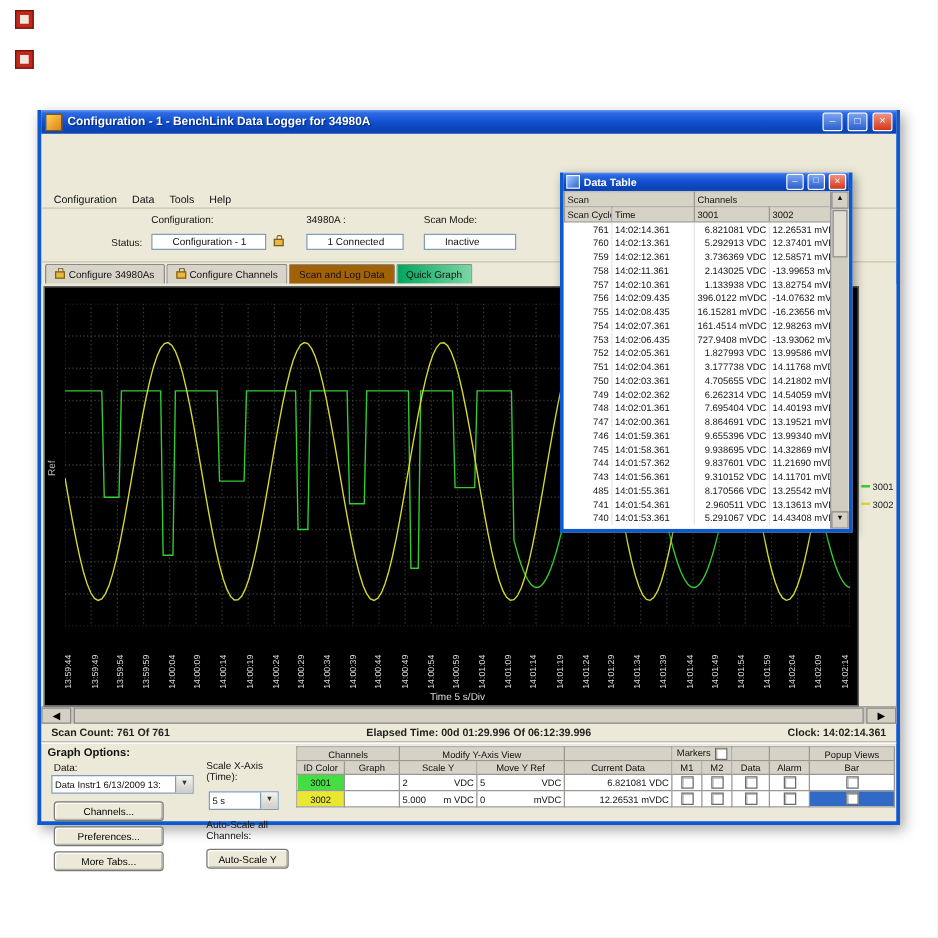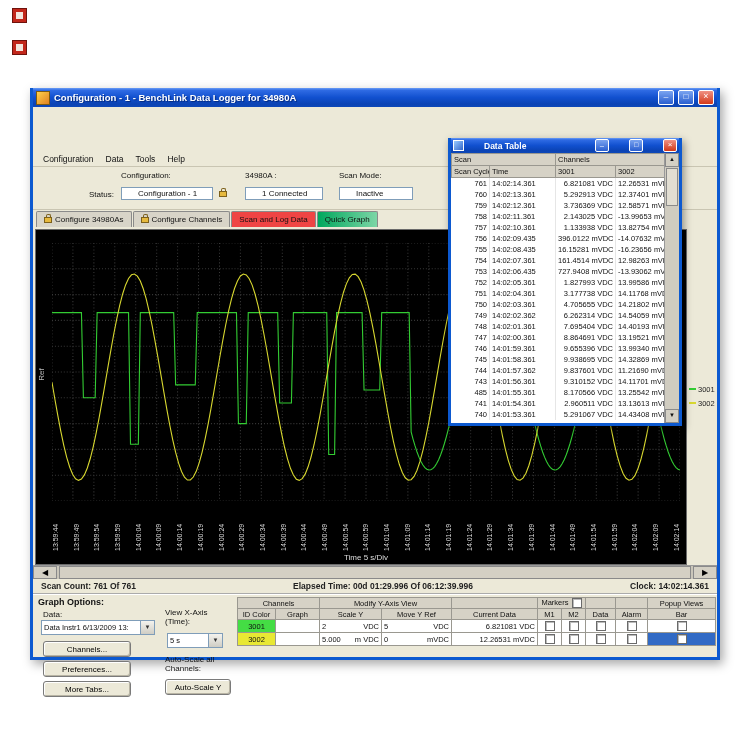--- a/index.html
+++ b/index.html
@@ -39,21 +39,21 @@
   .lock{display:inline-block;width:8px;height:6px;background:#e6b93e;border:1px solid #7d611c;
     position:relative;box-sizing:border-box;flex:none;}
   .lock::before{content:"";position:absolute;left:1px;top:-4px;width:3px;height:3px;
     border:1px solid #7d611c;border-bottom:none;border-radius:2px 2px 0 0;}
   .form-lock{position:absolute;}
 
   .tab-strip{height:17px;flex:none;display:flex;align-items:flex-end;gap:1px;padding-left:3px;}
   .tab{height:16px;box-sizing:border-box;padding:0 7px;display:flex;align-items:center;gap:3px;
     font-size:8px;background:#d8d4c8;border:1px solid #8a8a8a;border-bottom:none;
     border-radius:2px 2px 0 0;white-space:nowrap;}
-  .tab-soft{background:#ef4444;}
+  .tab-soft{background:#a16207;}
   .tab-accent{background:linear-gradient(90deg,#00a75d,#7cd6a6);}
 
   
   .graph-row{height:338px;flex:none;display:flex;background:#ece9d8;}
   .graph-black{flex:1;background:#000;border:1px solid #6a6a6a;margin:2px 0 0 2px;position:relative;
     display:flex;flex-direction:column;padding:2px 6px 2px 16px;box-sizing:border-box;}
   .ref-label{position:absolute;left:-1px;top:42%;transform:rotate(-90deg);color:#bbb;font-size:8px;}
   .plot-top{height:11px;flex:none;text-align:right;color:#ddd;font-size:8px;padding-right:2px;}
   svg.plot{width:100%;height:258px;flex:none;display:block;}
   .xlabels{height:50px;flex:none;display:flex;justify-content:space-between;padding-top:2px;overflow:hidden;}
@@ -98,21 +98,21 @@
   .cb-cell{text-align:center;}
   .cb{display:inline-block;width:8px;height:8px;background:#fff;border:1px solid #6a6a6a;
     box-shadow:inset 1px 1px 0 #bbb;vertical-align:middle;}
   .cb-cell.sel{background:#316ac5;}
   .mk-cb{margin-left:3px;}
 
   
   .dt-window{position:absolute;left:415px;top:50px;width:234px;height:288px;box-sizing:border-box;
     border:3px solid #0c59d0;border-top:0;background:#ece9d8;display:flex;flex-direction:column;
     z-index:30;box-shadow:2px 3px 8px rgba(0,0,0,.4);}
-  .dt-title{height:15px;flex:none;display:flex;align-items:center;gap:20px;padding:0 2px;}
+  .dt-title{height:15px;flex:none;display:flex;align-items:center;gap:3px;padding:0 2px;}
   .dt-title .title{flex:1;color:#fff;font-size:8.5px;font-weight:bold;}
   .dt-icon{width:9px;height:9px;flex:none;background:linear-gradient(135deg,#9cf,#36c);border:1px solid #fff;}
   .dt-btn{width:12px;height:11px;flex:none;border:1px solid #fff;border-radius:2px;position:relative;
     background:linear-gradient(#7ba4f0,#2a5fd0);}
   .dt-btn::before{position:absolute;inset:0;text-align:center;font-size:7px;line-height:10px;color:#fff;}
   .dt-btn.min::before{content:"_";line-height:5px;}
   .dt-btn.max::before{content:"□";}
   .dt-btn.close{background:linear-gradient(#f09183,#d33919);}
   .dt-btn.close::before{content:"×";font-size:8px;}
   .dt-body{flex:1;display:flex;background:#fff;overflow:hidden;}
@@ -295,21 +295,21 @@
     <span>Clock: 14:02:14.361</span>
   </div>
 
   <div class="options-panel">
     <span class="go-title">Graph Options:</span>
     <span class="lbl" style="left:10px;top:15px">Data:</span>
     <span class="dropdown" style="left:8px;top:25px;width:114px">
       <span class="dd-text">Data Instr1 6/13/2009 13:</span>
       <span class="dd-btn"></span>
     </span>
-    <span class="lbl two" style="left:132px;top:13px;width:60px">View X-Axis (Time):</span>
+    <span class="lbl two" style="left:132px;top:13px;width:60px">Scale X-Axis (Time):</span>
     <span class="dropdown" style="left:134px;top:38px;width:56px">
       <span class="dd-text">5 s</span>
       <span class="dd-btn"></span>
     </span>
     <span class="lbl two" style="left:132px;top:60px;width:64px">Auto-Scale all Channels:</span>
     <button class="btn" style="left:132px;top:84px;width:66px">Auto-Scale Y</button>
     <table class="ch-table">
         <colgroup>
           <col style="width: 38px;">
           <col style="width: 44px;">

